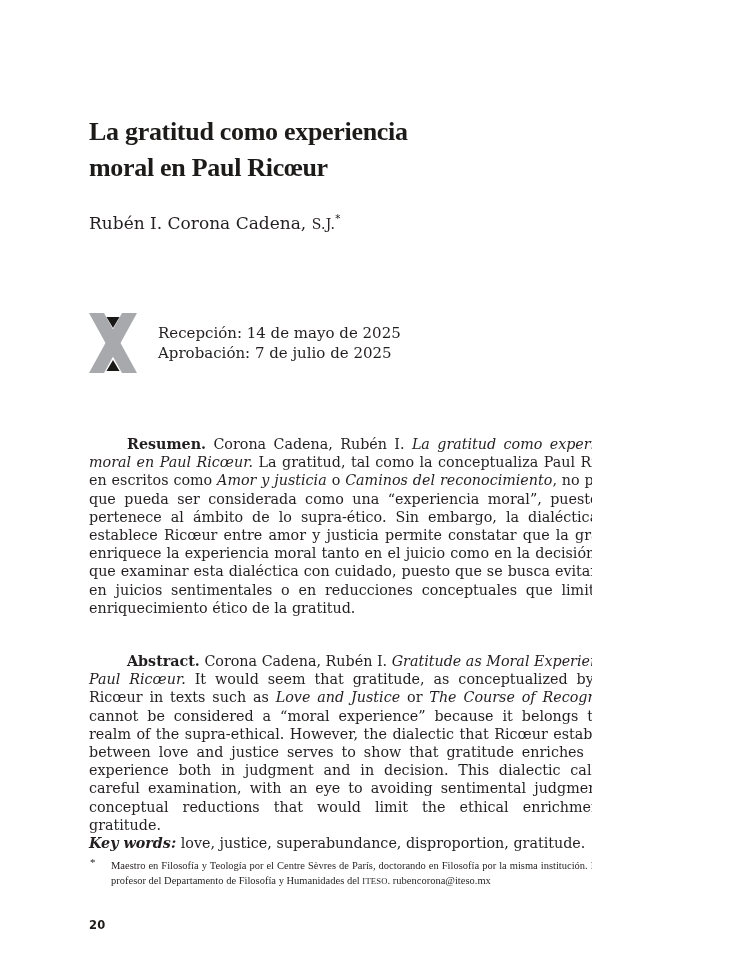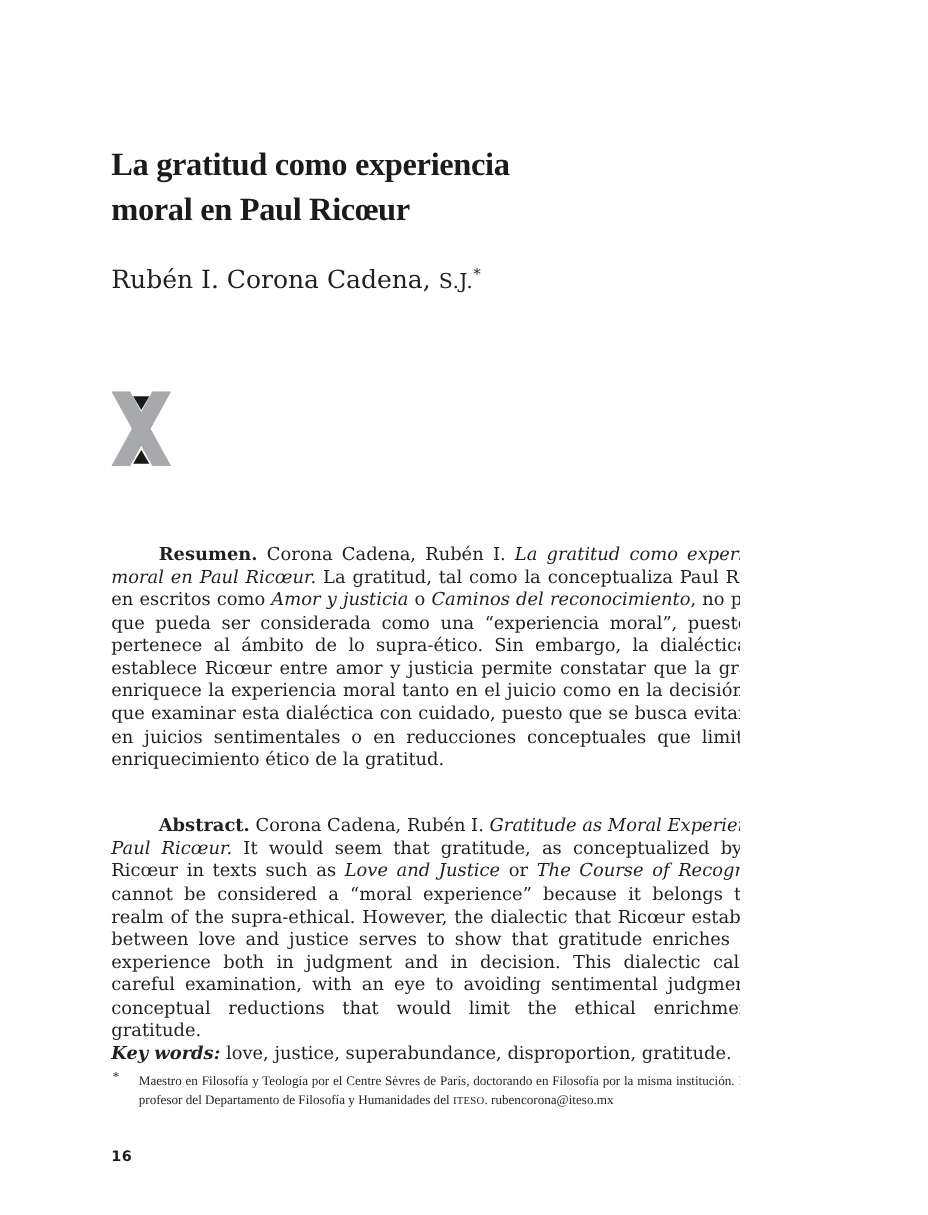--- a/index.html
+++ b/index.html
@@ -7,21 +7,21 @@
     position:relative; width:592px; height:972px; background:#ffffff;
     font-family:"DejaVu Serif", serif; color:#231f20; overflow:hidden;
   }
   .title {
     position:absolute; left:89px; top:114px; width:520px; margin:0;
     font-family:"Liberation Serif", serif; font-weight:bold;
     font-size:26px; line-height:36px; letter-spacing:-0.3px; color:#1d1b1a;
   }
   .author {
     position:absolute; left:89px; top:207px; width:450px;
-    font-size:20px; line-height:24px;
+    font-size:17px; line-height:24px;
   }
   .brand { position:absolute; left:89px; top:313px; display:flex; align-items:flex-start; }
   .logo { display:block; }
   .dates { margin-left:21px; margin-top:10px; font-size:15px; line-height:20px; }
   .block {
     position:absolute; left:89px; width:545px;
     font-size:14.3px; line-height:18.2px; text-align:justify;
   }
   .block p { margin:0; }
   .resumen { top:435px; }
@@ -54,31 +54,35 @@
 
   <div class="author"><span class="seg-r">Rubén I. Corona Cadena, </span><span class="seg-sc">S.J.</span><span class="seg-sup">*</span></div>
 
   <div class="brand">
     <svg class="logo" width="48" height="60" viewBox="0 0 48 60" aria-hidden="true">
       <polygon points="0,0 15,0 48,60 33,60" fill="#a7a9ac"></polygon>
       <polygon points="33,0 48,0 15,60 0,60" fill="#a7a9ac"></polygon>
       <polygon points="17.5,4 30.5,4 24,15" fill="#1a1816"></polygon>
       <polygon points="17.5,58 30.5,58 24,47" fill="#1a1816"></polygon>
     </svg>
+    <div class="dates">
+      <div>Recepción: 14 de mayo de 2025</div>
+      <div>Aprobación: 7 de julio de 2025</div>
+    </div>
   </div>
 
   <div class="block resumen" lang="es">
     <p><span class="lbl">Resumen.</span><span><span class="seg-r"> Corona Cadena, Rubén I. </span><span class="seg-i">La gratitud como experiencia moral en Paul Ricœur.</span><span class="seg-r"> La gratitud, tal como la conceptualiza Paul Ricœur en escritos como </span><span class="seg-i">Amor y justicia</span><span class="seg-r"> o </span><span class="seg-i">Caminos del reconocimiento</span><span class="seg-r">, no parece que pueda ser considerada como una “experiencia moral”, puesto que pertenece al ámbito de lo supra-ético. Sin embargo, la dialéctica que establece Ricœur entre amor y justicia permite constatar que la gratitud enriquece la experiencia moral tanto en el juicio como en la decisión. Hay que examinar esta dialéctica con cuidado, puesto que se busca evitar caer en juicios sentimentales o en reducciones conceptuales que limiten el enriquecimiento ético de la gratitud.</span></span></p>
   </div>
 
   <div class="block abstract" lang="en">
     <p><span class="lbl">Abstract.</span><span><span class="seg-r"> Corona Cadena, Rubén I. </span><span class="seg-i">Gratitude as Moral Experience in Paul Ricœur.</span><span class="seg-r"> It would seem that gratitude, as conceptualized by Paul Ricœur in texts such as </span><span class="seg-i">Love and Justice</span><span class="seg-r"> or </span><span class="seg-i">The Course of Recognition</span><span class="seg-r">, cannot be considered a “moral experience” because it belongs to the realm of the supra-ethical. However, the dialectic that Ricœur establishes between love and justice serves to show that gratitude enriches moral experience both in judgment and in decision. This dialectic calls for careful examination, with an eye to avoiding sentimental judgments or conceptual reductions that would limit the ethical enrichment of gratitude.</span></span></p>
     <p><span class="lbl-it">Key words:</span><span> love, justice, superabundance, disproportion, gratitude.</span></p>
   </div>
 
   <div class="footnote">
     <span class="fn-marker">*</span>
     <div class="fn-text"><span class="seg-r">Maestro en Filosofía y Teología por el Centre Sèvres de París, doctorando en Filosofía por la misma institución. Director y profesor del Departamento de Filosofía y Humanidades del </span><span class="seg-sc">ITESO</span><span class="seg-r">. rubencorona@iteso.mx</span></div>
   </div>
 
-  <div class="pagenum">16</div>
+  <div class="pagenum">20</div>
 
 </div>
 
 </body></html>

